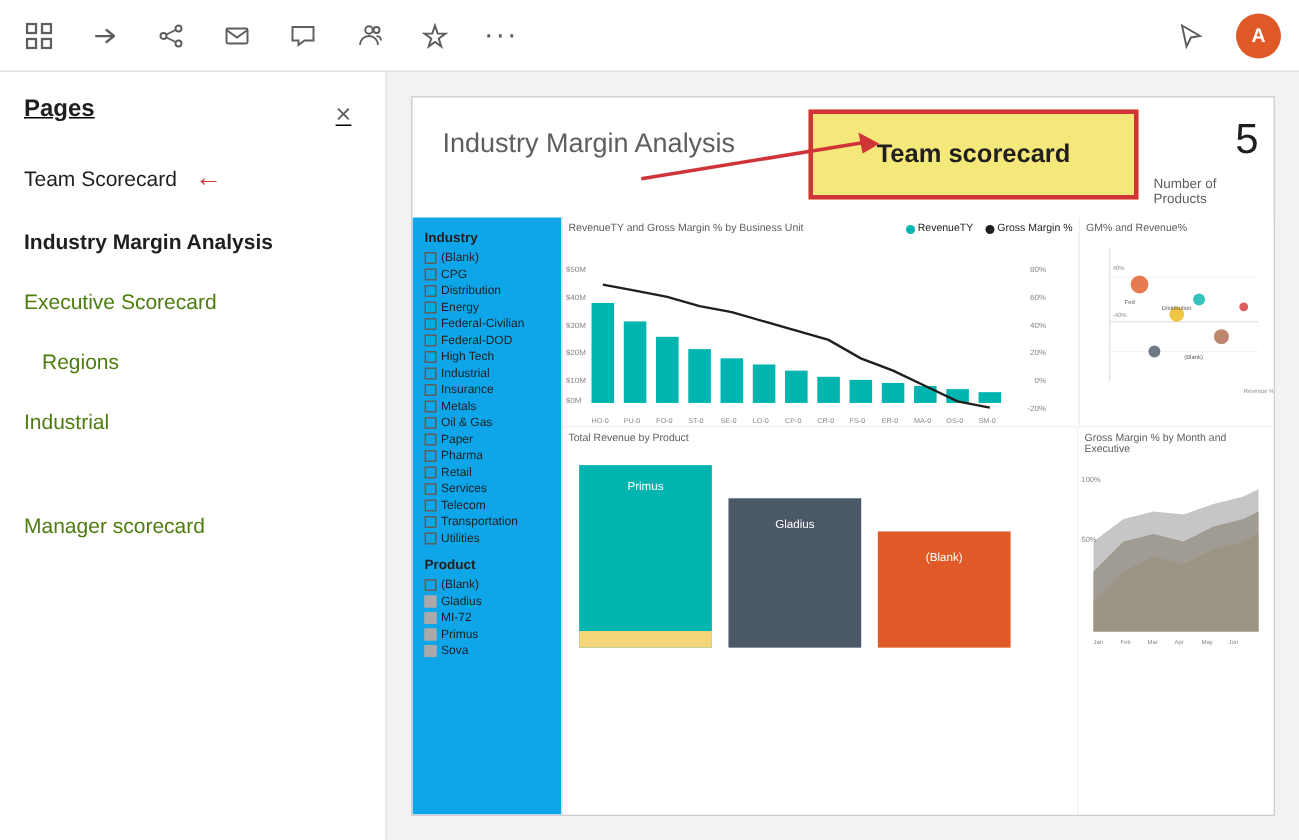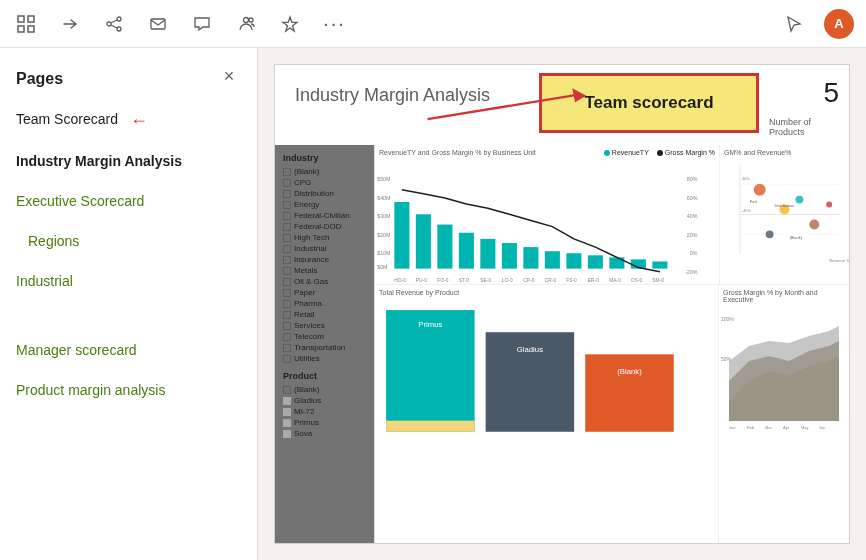--- a/index.html
+++ b/index.html
@@ -55,23 +55,24 @@
     .sidebar {
       width: 258px;
       background: #fff;
       border-right: 1px solid #e0e0e0;
       display: flex;
       flex-direction: column;
       flex-shrink: 0;
     }
     .sidebar-header {
       display: flex;
-      align-items: flex-end;
+      align-items: flex-start;
       justify-content: space-between;
       padding: 16px 16px 8px 16px;
+      text-decoration: underline;
     }
     .sidebar-title {
       font-size: 16px;
       font-weight: 600;
       color: #201f1e;
     }
     .sidebar-close {
       width: 24px;
       height: 24px;
       display: flex;
@@ -177,21 +178,21 @@
       width: 70px;
     }
 
     
     .report-sidebar {
       position: absolute;
       top: 80px;
       left: 0;
       width: 100px;
       bottom: 0;
-      background: #737373;
+      background: #0ea5e9;
       border-right: 1px solid #e0e0e0;
       padding: 8px;
       font-size: 8px;
       color: #201f1e;
       overflow: hidden;
     }
     .report-sidebar-title {
       font-weight: 600;
       margin-bottom: 4px;
       font-size: 9px;
@@ -405,23 +406,20 @@
       </div>
 
       <div class="sidebar-item">
         <span style="font-size:14px;">Industrial</span>
       </div>
 
       <div class="sidebar-item">
         <span style="font-size:14px;margin-top:29px;">Manager scorecard</span>
       </div>
 
-      <div class="sidebar-item">
-        <span style="font-size:14px;">Product margin analysis</span>
-      </div>
 
     </div>
   </div>
 
   <div class="canvas-area">
     <div class="report-page">
 
       <div class="report-title">Industry Margin Analysis</div>
 
       <div class="team-scorecard-box">Team scorecard</div>

